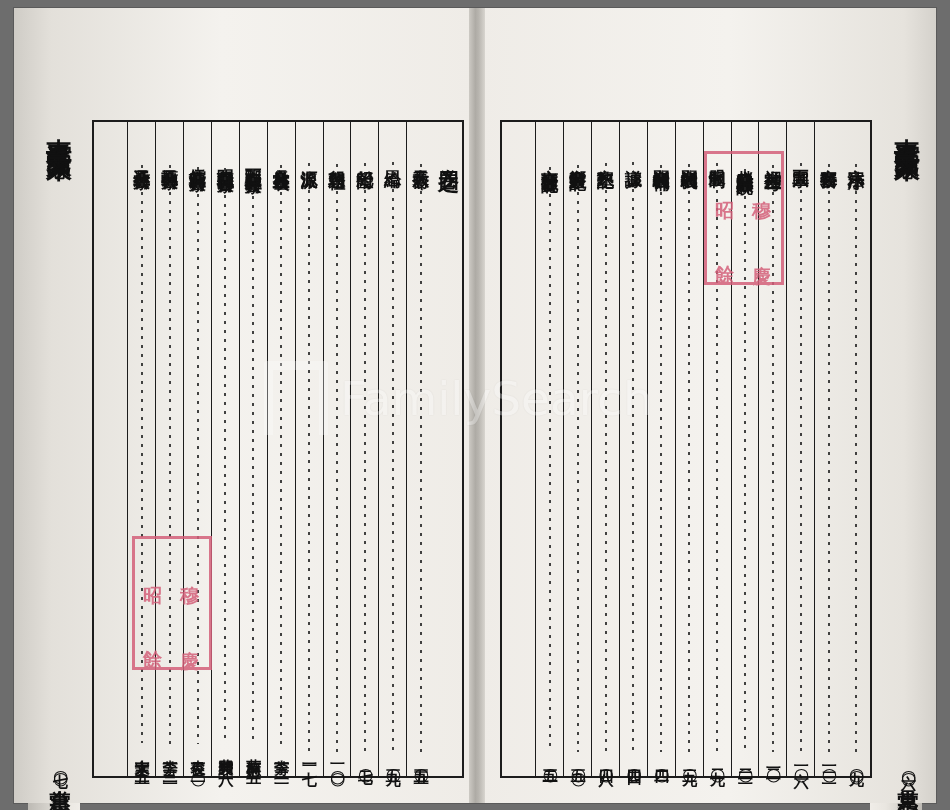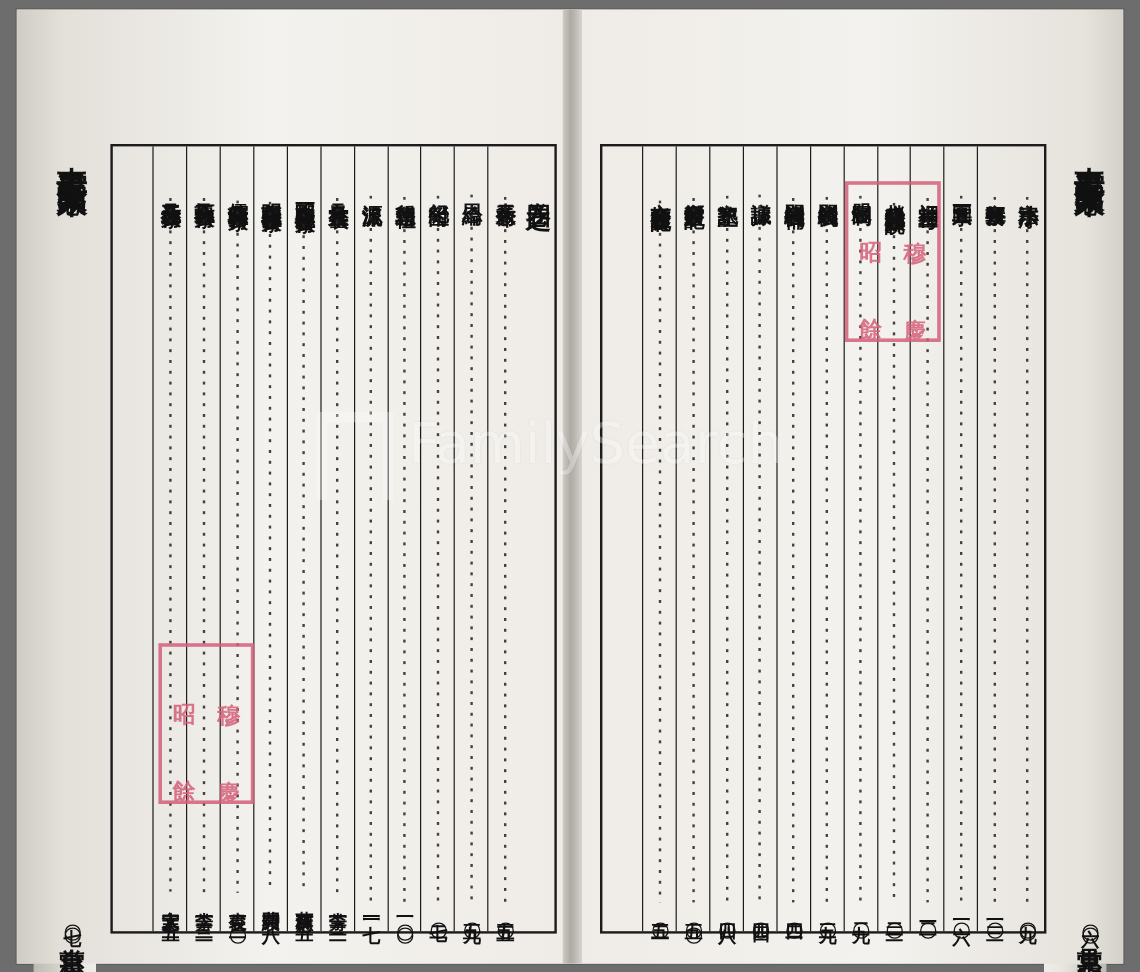--- a/index.html
+++ b/index.html
@@ -220,20 +220,21 @@
   .seal.s2 { left: 118px; top: 528px; width: 74px; height: 128px; }
 
   
   .watermark {
     position: absolute;
     left: 250px;
     top: 335px;
     width: 470px;
     height: 110px;
     display: flex;
+    align-items: center;
     gap: 12px;
     opacity: .30;
     pointer-events: none;
   }
   .watermark .wm-text {
     font-family: "DejaVu Sans", sans-serif;
     font-size: 47px;
     color: #ffffff;
     letter-spacing: 0px;
     text-shadow: 0 0 2px rgba(0,0,0,.25);

